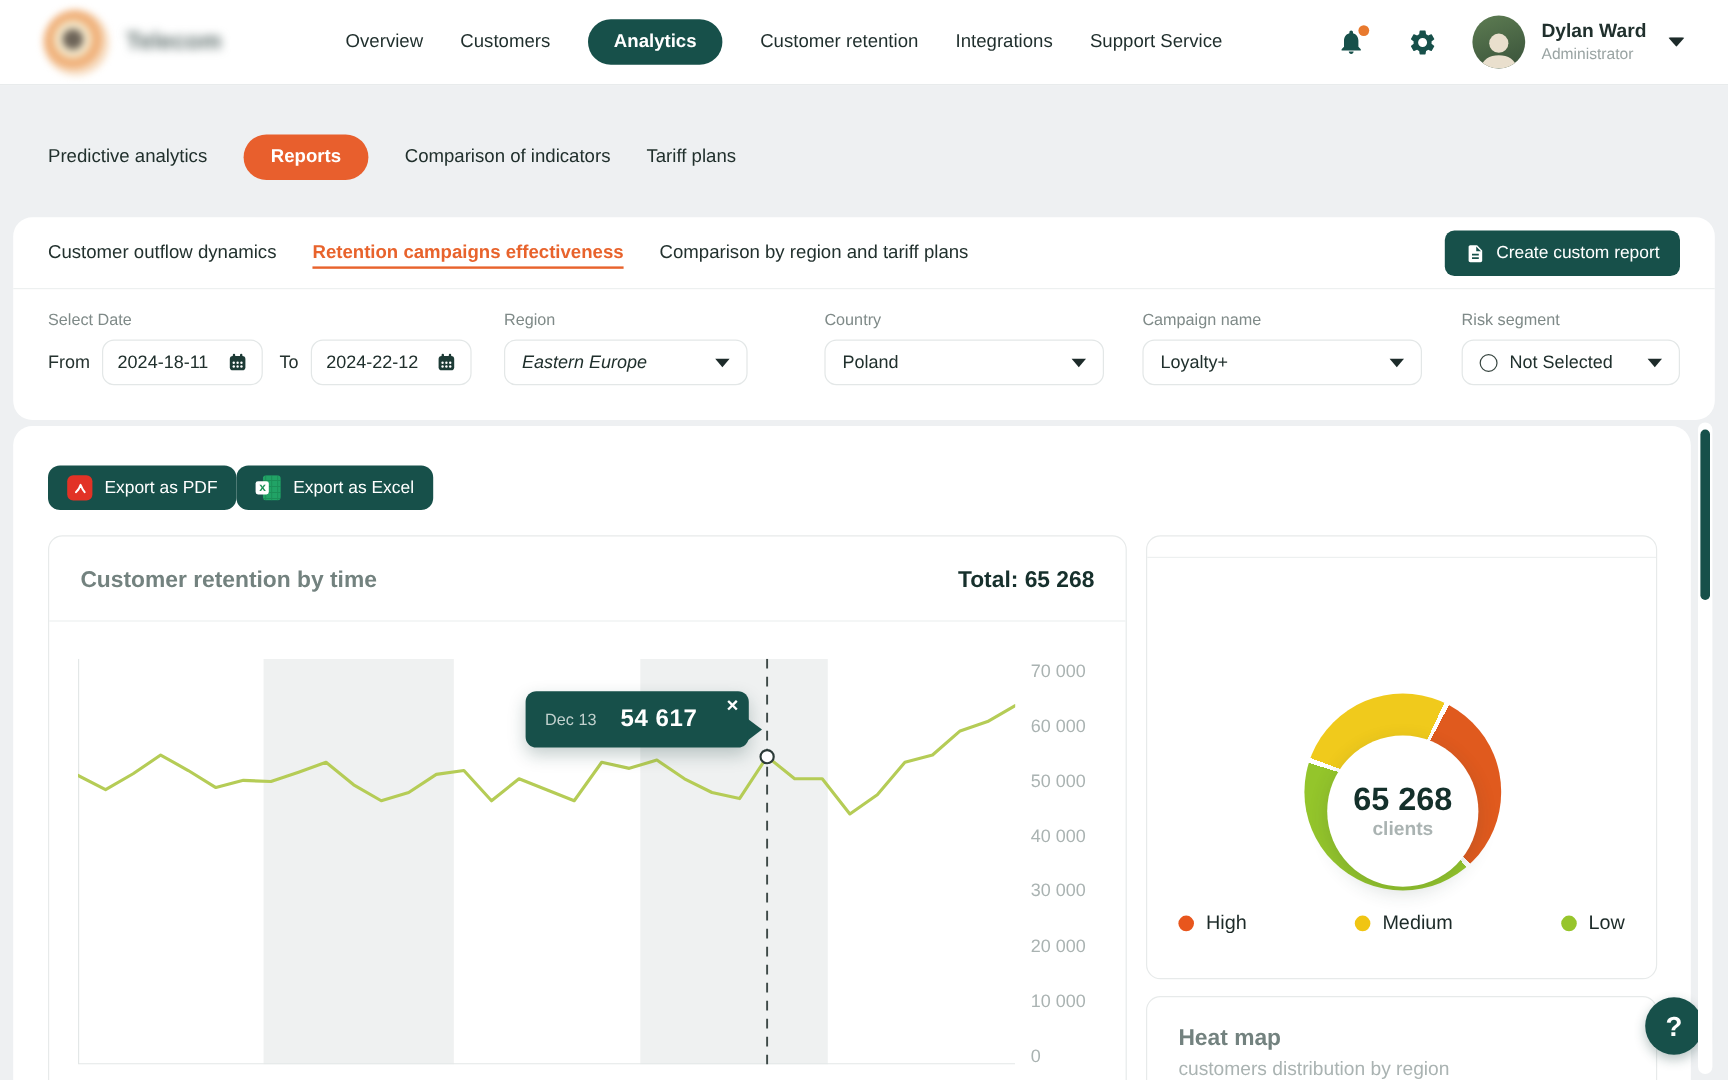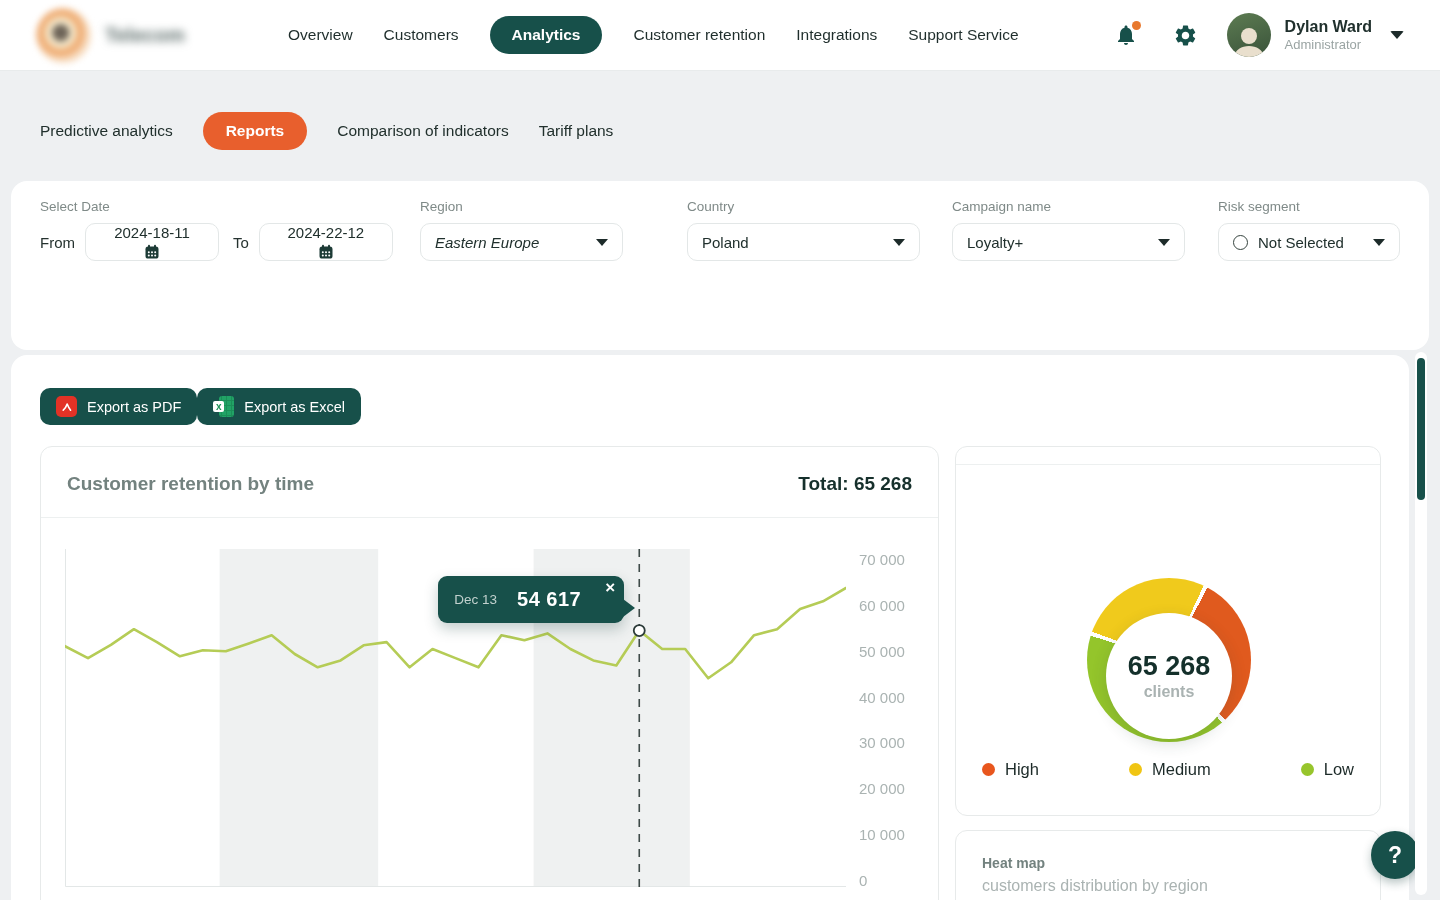--- a/index.html
+++ b/index.html
@@ -42,21 +42,21 @@
   .rtab.active{color:#e8632c;font-weight:700;text-decoration:underline;text-underline-offset:7px;text-decoration-thickness:1.5px;}
   .create-btn{position:absolute;right:29px;top:11px;height:38px;background:#17504a;color:#fff;border:none;
     border-radius:8px;display:flex;align-items:center;gap:9px;padding:0 17px;font-size:14.5px;
     font-family:inherit;cursor:pointer;}
   .filters{position:relative;height:108px;}
   .fgroup{position:absolute;top:18px;}
   .flabel{font-size:13.5px;color:#7f8a88;margin-bottom:9px;display:block;}
   .frow{display:flex;align-items:center;gap:10px;}
   .ftext{font-size:15px;color:#25322f;}
   .finput{height:38px;border:1px solid #e3e7e7;border-radius:10px;display:flex;align-items:center;
-    justify-content:space-between;padding:0 12px;cursor:pointer;background:#fff;flex-direction:column;}
+    justify-content:space-between;padding:0 12px;cursor:pointer;background:#fff;}
   .finput .val{font-size:15px;color:#20302d;font-weight:500;}
   .fselect{height:38px;border:1px solid #e3e7e7;border-radius:10px;display:flex;align-items:center;
     padding:0 14px;cursor:pointer;background:#fff;}
   .fselect .val{font-size:15px;color:#20302d;}
   .tri{width:0;height:0;border-left:6px solid transparent;border-right:6px solid transparent;
     border-top:7px solid #1d2b2a;margin-left:auto;}
   .radio-circle{width:15px;height:15px;border:1.7px solid #36443f;border-radius:50%;margin-right:10px;flex:none;}
   
   .main-card{position:absolute;top:355px;left:11px;width:1398px;height:600px;background:#fff;
     border-radius:16px 16px 0 0;overflow:hidden;}
@@ -101,21 +101,21 @@
     box-shadow:0 5px 16px rgba(40,60,55,.16);display:flex;flex-direction:column;align-items:center;justify-content:center;}
   .donut-value{font-size:27px;font-weight:800;color:#14302b;}
   .donut-label{font-size:16px;color:#aab3b2;margin-top:1px;font-weight:bold;}
   .legend{position:absolute;left:0;top:313px;width:100%;display:flex;justify-content:space-between;padding:0 26px;}
   .legend-item{display:flex;align-items:center;gap:10px;}
   .legend-dot{width:13px;height:13px;border-radius:50%;flex:none;}
   .legend-label{font-size:16.5px;color:#1c2a28;}
   
   .heat-card{position:absolute;top:475px;left:944px;width:426px;height:190px;border:1px solid #e7eaea;
     border-radius:12px;background:#fff;}
-  .heat-title{font-size:14px;font-weight:700;color:#73827f;padding:24px 26px 0 26px;}
+  .heat-title{font-size:19px;font-weight:700;color:#73827f;padding:24px 26px 0 26px;}
   .heat-sub{font-size:16px;color:#aab3b2;padding:6px 26px 0 26px;}
   
   .help-fab{position:absolute;left:1371px;top:831px;width:48px;height:48px;border-radius:50%;background:#17504a;
     color:#fff;font-size:23px;font-weight:700;display:flex;align-items:center;justify-content:center;
     cursor:pointer;box-shadow:0 4px 10px rgba(20,60,55,.3);}
   .scroll-track{position:absolute;left:1415px;top:352px;width:12px;height:543px;background:#fff;border-radius:6px;}
   .scroll-thumb{position:absolute;left:2px;top:6px;width:8px;height:142px;background:#17504a;border-radius:4px;cursor:grab;}
 </style>
 </head>
 <body>
@@ -160,20 +160,33 @@
 </header>
 
 <nav class="subnav" id="subnav">
     <div class="subnav-item">Predictive analytics</div>
     <div class="subnav-item active">Reports</div>
     <div class="subnav-item">Comparison of indicators</div>
     <div class="subnav-item">Tariff plans</div>
   </nav>
 
 <section class="panel">
+  <div class="tabs-row">
+    <div id="report-tabs" style="display:flex;gap:30px;align-items:center;">
+        <div class="rtab">Customer outflow dynamics</div>
+        <div class="rtab active">Retention campaigns effectiveness</div>
+        <div class="rtab">Comparison by region and tariff plans</div>
+      </div>
+    <button class="create-btn">
+      <svg width="17" height="17" viewBox="0 0 24 24" fill="#ffffff">
+        <path d="M14 2H6c-1.1 0-1.99.9-1.99 2L4 20c0 1.1.89 2 1.99 2H18c1.1 0 2-.9 2-2V8l-6-6zm2 16H8v-2h8v2zm0-4H8v-2h8v2zm-3-5V3.5L18.5 9H13z"></path>
+      </svg>
+      <span>Create custom report</span>
+    </button>
+  </div>
   <div class="filters">
     <div class="fgroup" style="left:29px;">
       <span class="flabel">Select Date</span>
       <div class="frow">
         <span class="ftext">From</span>
         <div class="finput" style="width:134px;">
           <span class="val">2024-18-11</span>
           <svg width="16" height="16" viewBox="0 0 16 16">
             <rect x="1.5" y="2.6" width="13" height="12" rx="2.6" fill="#1d3b36"></rect>
             <rect x="4" y="0.8" width="2" height="3.4" rx="1" fill="#1d3b36"></rect>

